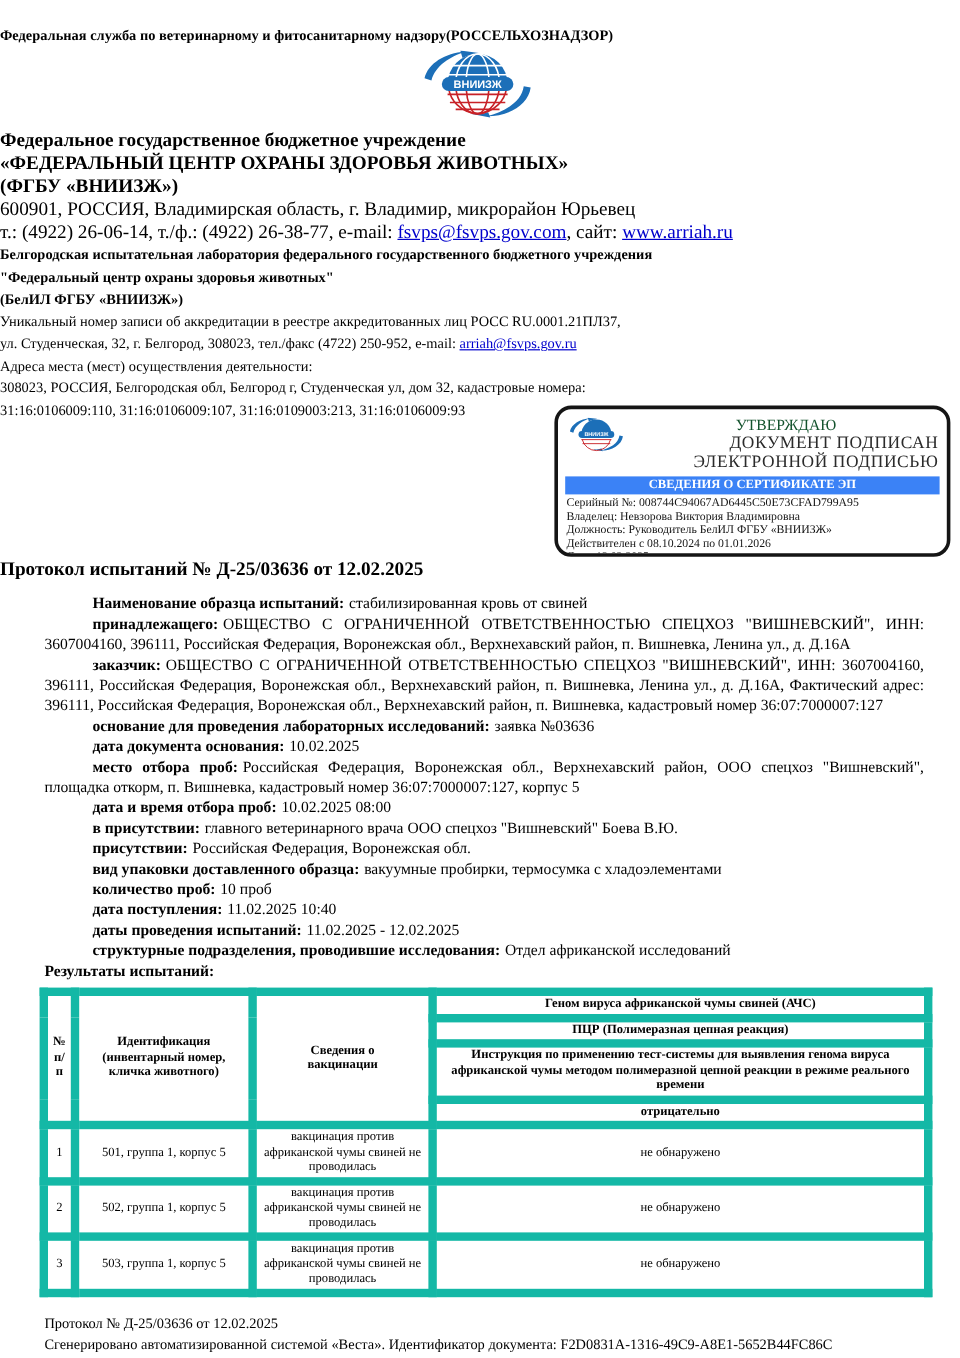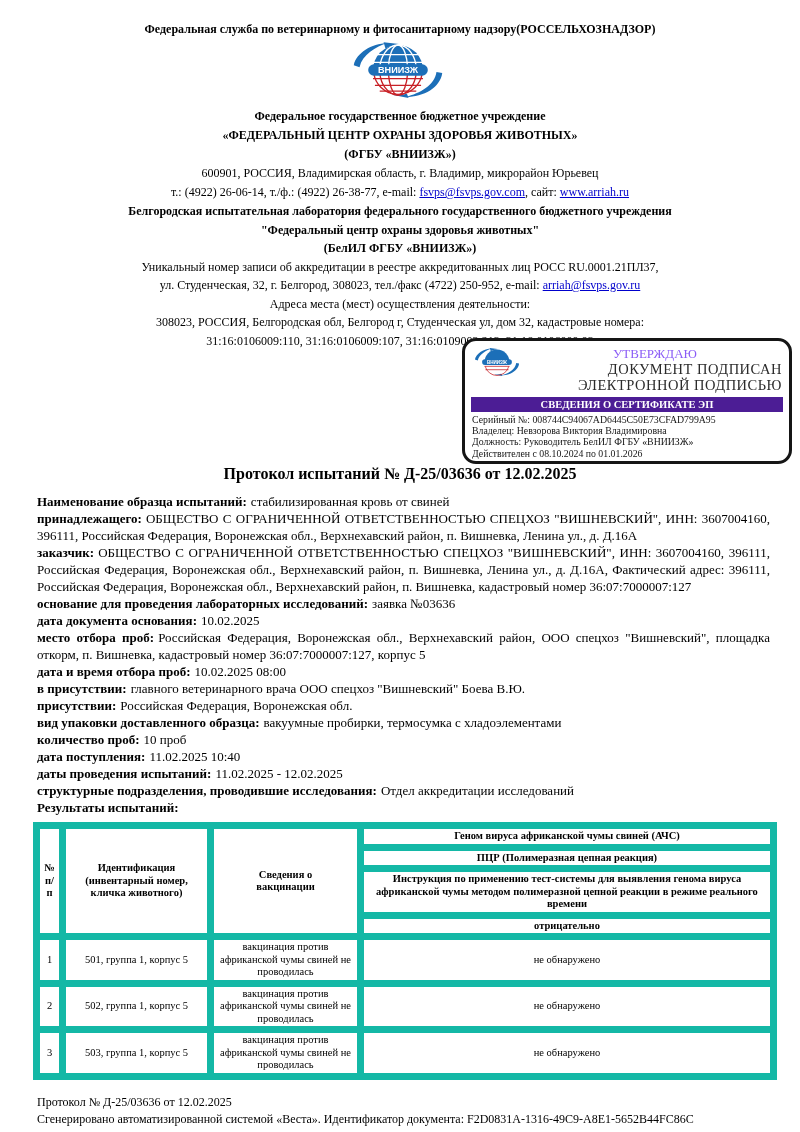--- a/index.html
+++ b/index.html
@@ -1,43 +1,43 @@
 <!DOCTYPE html>
 <html><head>
 <meta charset="utf-8">
 <style>
   html,body{margin:0;padding:0;}
   body{
     width:800px;height:1132px;overflow:hidden;background:#ffffff;color:#000;
     font-family:"Liberation Serif","DejaVu Serif",serif;position:relative;
   }
   .page{width:800px;height:1132px;position:relative;box-sizing:border-box;padding-top:22px;}
-  .c{text-align:center;margin:0;}
+  .c{text-align:left;margin:0;}
   .agency{font-size:12px;font-weight:bold;line-height:15px;}
   .logo-wrap{width:104px;margin:5px auto 3px;}
-  .inst p{font-size:12px;line-height:19px;}
+  .inst p{font-size:16px;line-height:19px;}
   .inst .b{font-weight:bold;}
   .lab p{font-size:12px;line-height:18.5px;}
   .lab .b{font-weight:bold;}
   .lnk{color:#0000cc;text-decoration:underline;cursor:pointer;}
   .stamp{
     position:absolute;top:338px;right:8px;width:330px;height:126px;box-sizing:border-box;
     border:3px solid #151515;border-radius:14px;background:#fff;padding:5px 7px 3px;z-index:3;overflow:hidden;
   }
   .stamp-head{position:relative;height:49px;}
   .stamp-logo{position:absolute;left:0px;top:2px;}
-  .stamp-approve{margin:0 0 1px 56px;text-align:center;font-size:13px;color:#8b5cf6;line-height:15px;}
+  .stamp-approve{margin:0 0 1px 56px;text-align:center;font-size:13px;color:#14532d;line-height:15px;}
   .stamp-signed{margin:0 0 0 56px;text-align:right;font-size:14.5px;color:#2b2b2b;line-height:15.5px;letter-spacing:.5px;}
-  .cert-bar{background:#4c1d95;color:#fff;font-weight:bold;font-size:10.5px;line-height:13px;text-align:center;padding:1px 0;margin:2px -1px 2px;}
+  .cert-bar{background:#3b82f6;color:#fff;font-weight:bold;font-size:10.5px;line-height:13px;text-align:center;padding:1px 0;margin:2px -1px 2px;}
   .stamp-line{font-size:9.8px;line-height:11.2px;color:#151515;margin:0;white-space:nowrap;}
   .spacer{height:114px;position:relative;}
   .title{font-size:16px;font-weight:bold;line-height:20px;margin:0 0 9px;position:relative;z-index:1;}
   .fields{margin:0 30px 0 37px;font-size:13px;line-height:17px;text-align:justify;}
   .fields p{margin:0;}
-  .fields b{margin-right:4px;}
+  .fields b{margin-right:4px;margin-left:40px;}
   .results-label{font-weight:bold;}
   table.results{border-collapse:collapse;margin:6px 0 0 33px;width:737px;table-layout:fixed;}
   table.results td{border:7px solid #14b8a6;font-size:10.5px;line-height:12.5px;text-align:center;vertical-align:middle;padding:1px 3px;box-sizing:border-box;}
   table.results td.hd{font-weight:bold;}
   .w-narrow{display:inline-block;max-width:100px;}
   tr.hr1 td{height:16px;} tr.hr3 td{height:32px;} tr.hr4 td{height:16px;}
   tr.body-row td{height:42px;}
   .footer{margin:14px 0 0 37px;font-size:12px;line-height:17px;}
   .footer p{margin:0;}
   svg text{font-family:"Liberation Sans","DejaVu Sans",sans-serif;}
@@ -143,21 +143,21 @@
     <p><b>основание для проведения лабораторных исследований:</b><span>заявка №03636</span></p>
     <p><b>дата документа основания:</b><span>10.02.2025</span></p>
     <p><b>место отбора проб:</b><span>Российская Федерация, Воронежская обл., Верхнехавский район, ООО спецхоз "Вишневский", площадка откорм, п. Вишневка, кадастровый номер 36:07:7000007:127, корпус 5</span></p>
     <p><b>дата и время отбора проб:</b><span>10.02.2025 08:00</span></p>
     <p><b>в присутствии:</b><span>главного ветеринарного врача ООО спецхоз "Вишневский" Боева В.Ю.</span></p>
     <p><b>присутствии:</b><span>Российская Федерация, Воронежская обл.</span></p>
     <p><b>вид упаковки доставленного образца:</b><span>вакуумные пробирки, термосумка с хладоэлементами</span></p>
     <p><b>количество проб:</b><span>10 проб</span></p>
     <p><b>дата поступления:</b><span>11.02.2025 10:40</span></p>
     <p><b>даты проведения испытаний:</b><span>11.02.2025 - 12.02.2025</span></p>
-    <p><b>структурные подразделения, проводившие исследования:</b><span>Отдел аккредитации исследований</span></p>
+    <p><b>структурные подразделения, проводившие исследования:</b><span>Отдел африканской исследований</span></p>
     <p class="results-label">Результаты испытаний:</p>
   </div>
 
   <table class="results">
     <colgroup>
       <col style="width:26px">
         <col style="width:148px">
         <col style="width:150px">
         <col style="width:413px">
     </colgroup>

